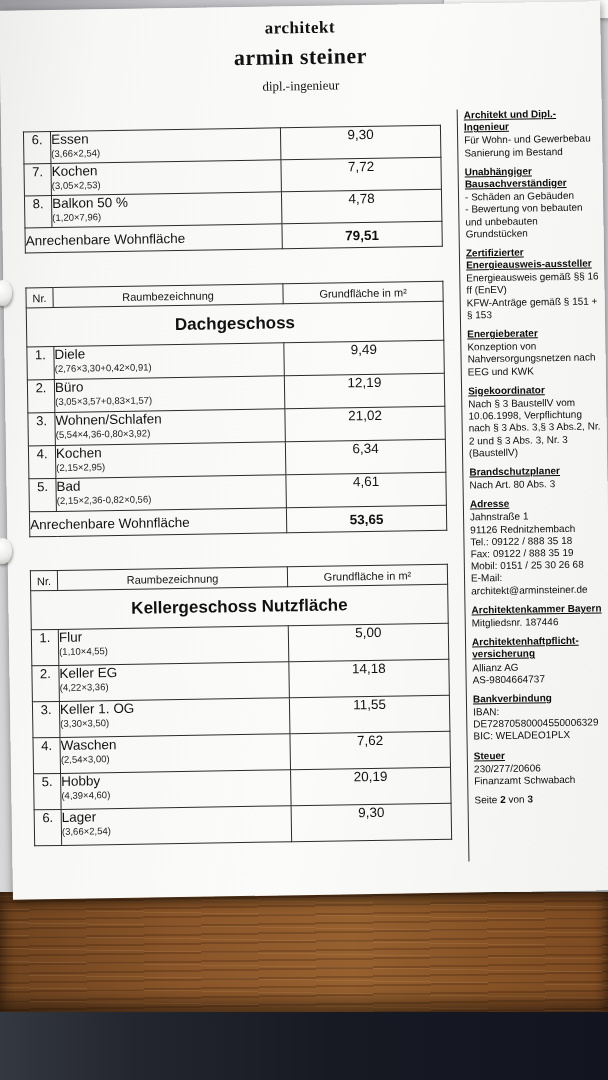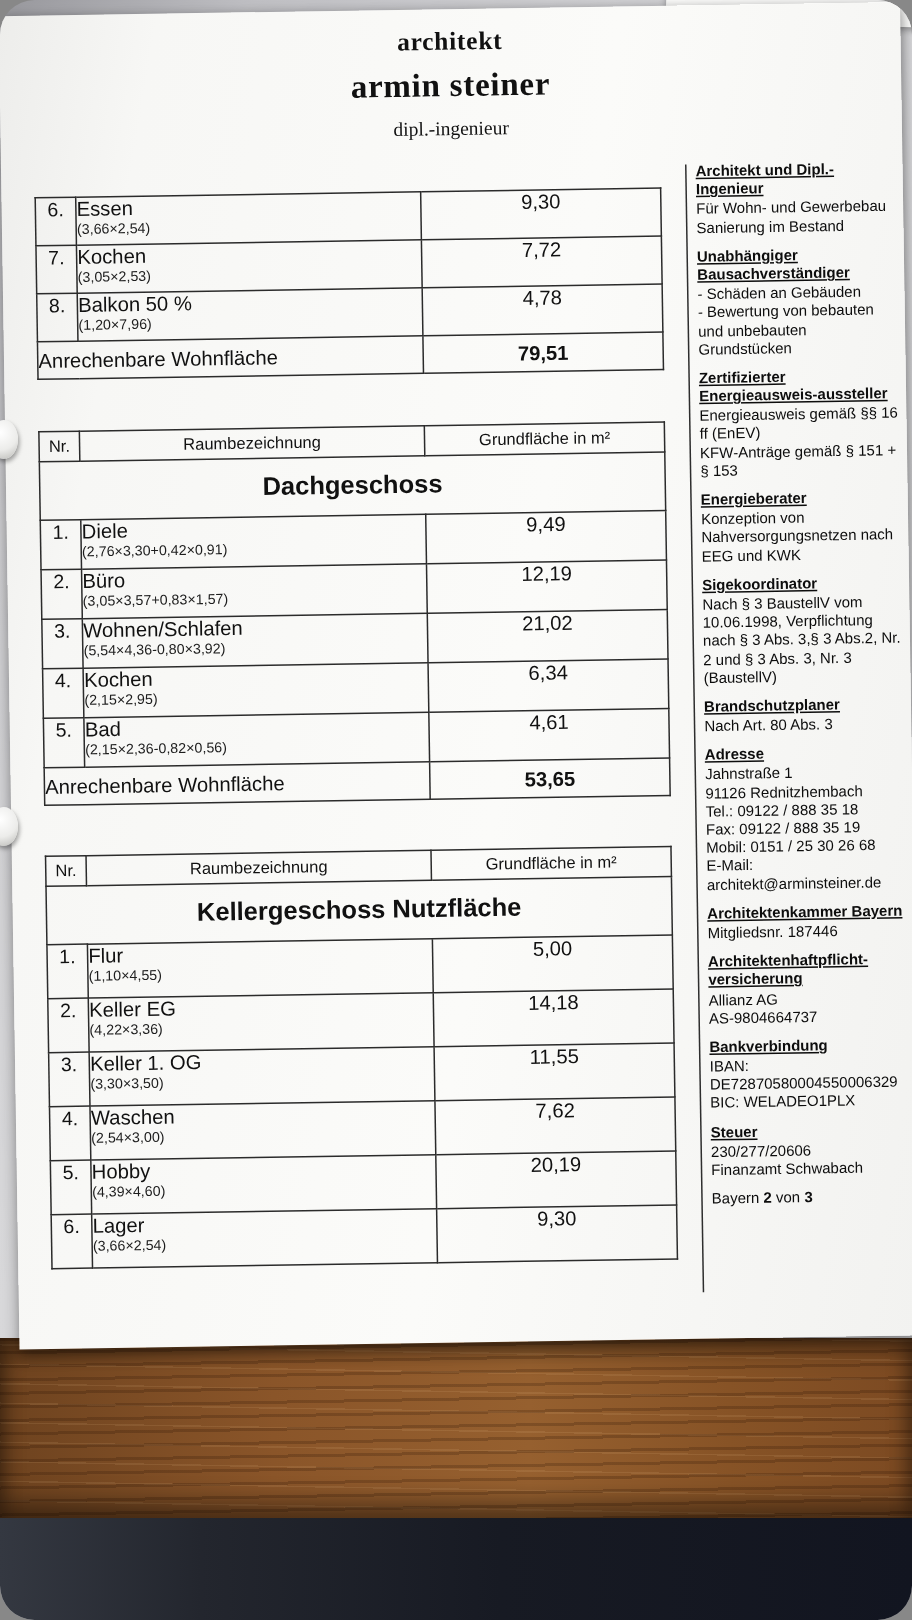--- a/index.html
+++ b/index.html
@@ -1,18 +1,18 @@
 <!DOCTYPE html>
 <html><head>
 <meta charset="utf-8">
 <style>
   html,body{margin:0;padding:0;background:#888;}
   .scene{position:relative;width:608px;height:1080px;overflow:hidden;
     font-family:"Liberation Sans",sans-serif;
-    background:linear-gradient(140deg,#97979c 0%,#bfbfc3 9%,#d2d2d5 22%,#d8d8da 55%,#cfcfd2 100%);border-radius:23px;}
+    background:linear-gradient(140deg,#97979c 0%,#bfbfc3 9%,#d2d2d5 22%,#d8d8da 55%,#cfcfd2 100%);}
   
   .sheet2{position:absolute;right:-6px;top:-6px;width:170px;height:22px;background:#fcfcfb;
     transform:rotate(1.6deg);box-shadow:0 2px 4px rgba(0,0,0,.3);}
   
   .wood{position:absolute;left:0;top:892px;width:608px;height:122px;
     background:
       repeating-linear-gradient(179deg,rgba(40,16,2,.22) 0 2px,rgba(255,255,255,0) 2px 9px),
       repeating-linear-gradient(1deg,rgba(255,214,160,.10) 0 1px,rgba(255,255,255,0) 1px 13px),
       linear-gradient(90deg,#6e431f 0%,#8a5529 30%,#96602f 58%,#875326 80%,#7c4a22 100%);
     box-shadow:inset 0 10px 14px rgba(0,0,0,.30),inset 0 -12px 16px rgba(0,0,0,.45);}
@@ -300,21 +300,21 @@
         <div class="sb-l">IBAN:</div>
         <div class="sb-l">DE72870580004550006329</div>
         <div class="sb-l">BIC: WELADEO1PLX</div>
       </div>
       <div class="sb-sec">
         <div class="sb-h">Steuer</div>
         <div class="sb-l">230/277/20606</div>
         <div class="sb-l">Finanzamt Schwabach</div>
       </div>
       <div class="sb-foot">
-        <span>Bayern</span>
+        <span>Seite</span>
         <span class="b">2</span>
         <span>von</span>
         <span class="b">3</span>
       </div>
     </div>
 
   </div>
 
   <div class="clip c1"></div>
   <div class="clip c2"></div>

